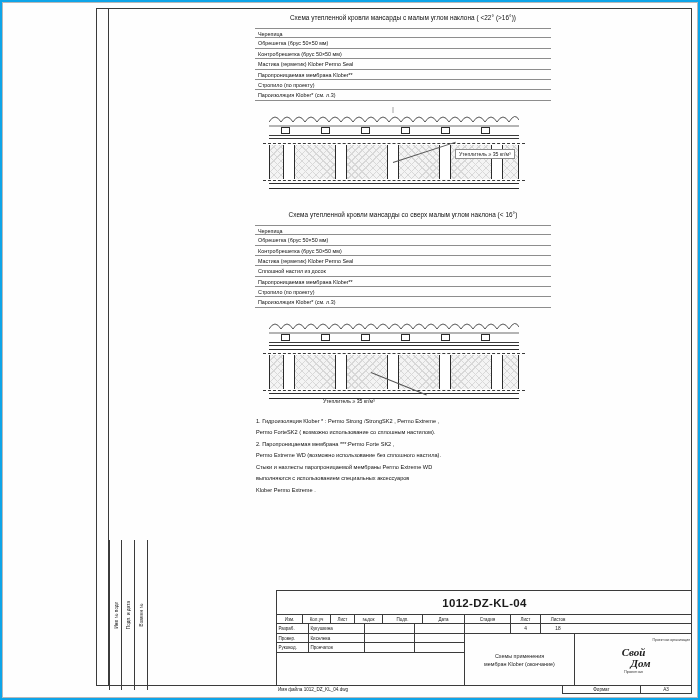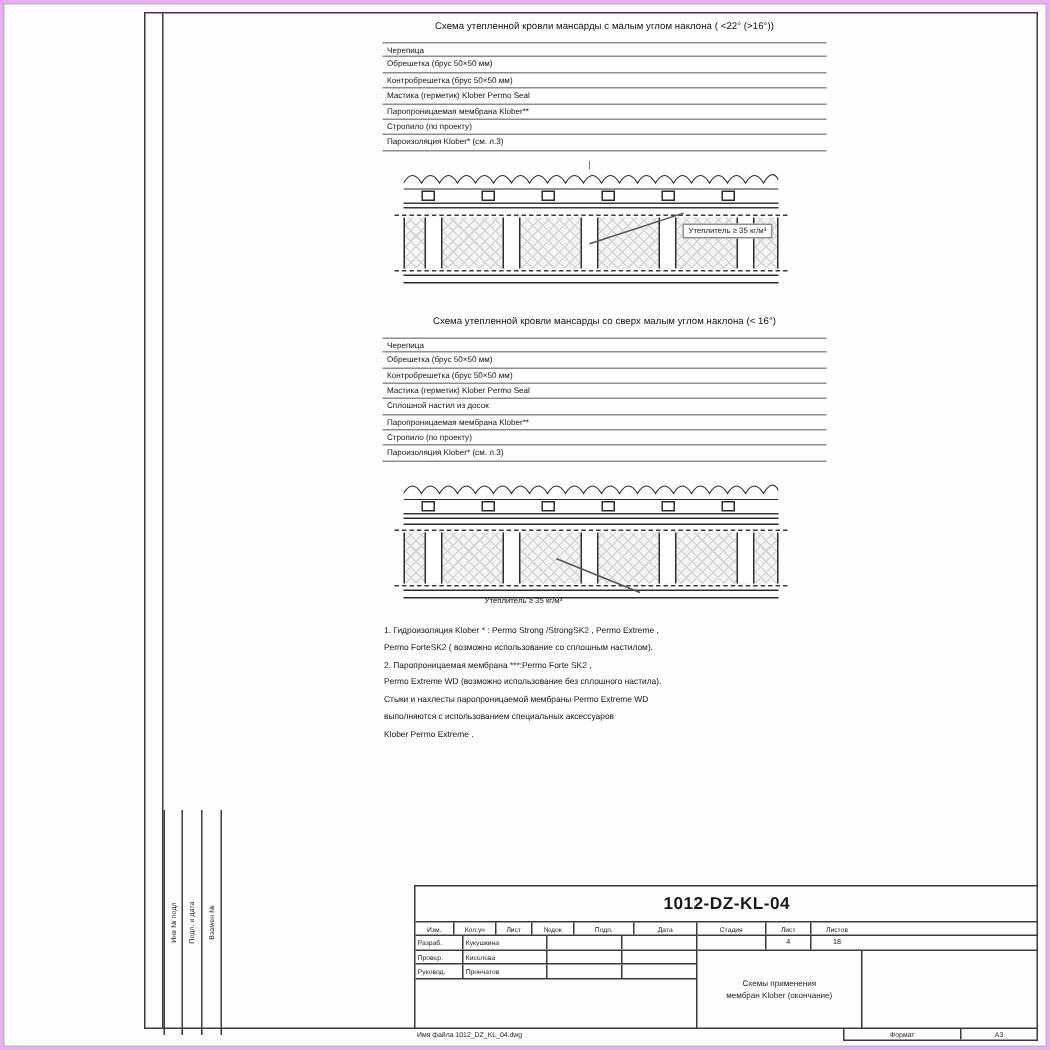--- a/index.html
+++ b/index.html
@@ -7,21 +7,21 @@
   body {
     width: 700px; height: 700px;
     background: #ffffff;
     font-family: "Liberation Sans", sans-serif;
     color: #1a1a1a;
     overflow: hidden;
   }
   #sheet {
     position: absolute; left: 0; top: 0;
     width: 700px; height: 700px;
-    background: #f0abfc;
+    background: #0ea5e9;
   }
   
   .paper-border {
     position: absolute; left: 2px; top: 2px; right: 2px; bottom: 2px;
     border: 1px solid #b9b9b9;
     background: #fefefe;
   }
   
   .frame {
     position: absolute;
@@ -427,20 +427,27 @@
       </div>
       <div class="stamp-vals">
         <div style="width:46px;"></div>
         <div style="width:30px;">4</div>
         <div style="width:34px;">18</div>
       </div>
       <div class="sheet-title">
         <span>Схемы применения</span>
         <span>мембран Klober (окончание)</span>
       </div>
+      <div class="logo">
+        <div class="logo-main">Свой</div>
+        <div class="logo-main" style="margin-left:14px;">Дом</div>
+        <div class="logo-sub">Проектная</div>
+        <div class="logo-side">Проектная
+организация</div>
+      </div>
     </div>
   </div>
 
   <div class="bottom-strip">
     <div class="file-name">Имя файла 1012_DZ_KL_04.dwg</div>
     <div class="format-cell">
       <div style="width:78px;">Формат</div>
       <div style="width:50px;">A3</div>
     </div>
   </div>

